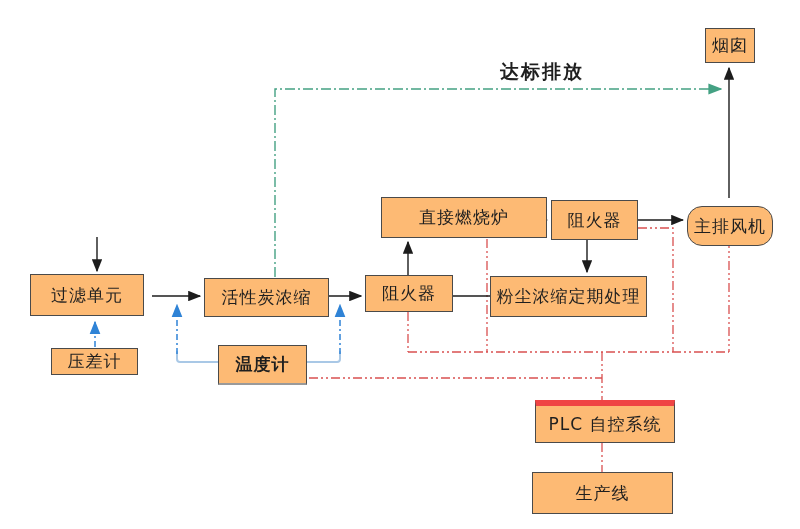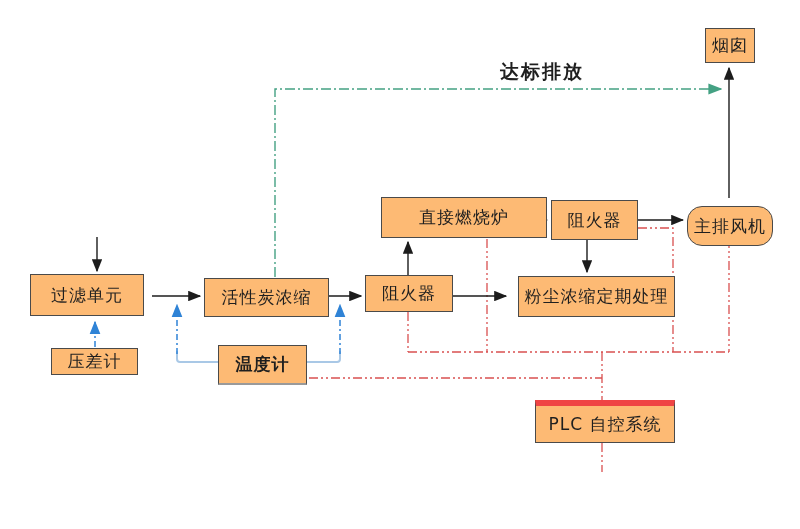--- a/index.html
+++ b/index.html
@@ -87,22 +87,23 @@
   <div class="node" style="left:204px;top:278px;width:125px;height:39px;">活性炭浓缩</div>
 
   <div class="node shade-bottom" style="left:218px;top:345px;width:89px;height:40px;font-weight:bold;">温度计</div>
 
   <div class="node" style="left:336px;top:197px;width:166px;height:41px;margin-left:45px;">直接燃烧炉</div>
 
   <div class="node" style="left:365px;top:275px;width:88px;height:37px;">阻火器</div>
 
   <div class="node" style="left:551px;top:200px;width:87px;height:40px;">阻火器</div>
 
-  <div class="node" style="left:518px;top:276px;width:157px;height:41px;">粉尘浓缩定期处理</div>
+  <div class="node" style="left:490px;top:276px;width:157px;height:41px;">粉尘浓缩定期处理</div>
 
   <div class="node" style="left:687px;top:206px;width:86px;height:40px;border-radius:15px;">主排风机</div>
 
   <div class="node shade-top" style="left:535px;top:400px;width:140px;height:43px;">PLC 自控系统</div>
 
+  <div class="node" style="left:532px;top:472px;width:141px;height:42px;">生产线</div>
 
   <div class="flow-label" style="left:500px;top:59px;">达标排放</div>
 
 </div>
 
 </body></html>

